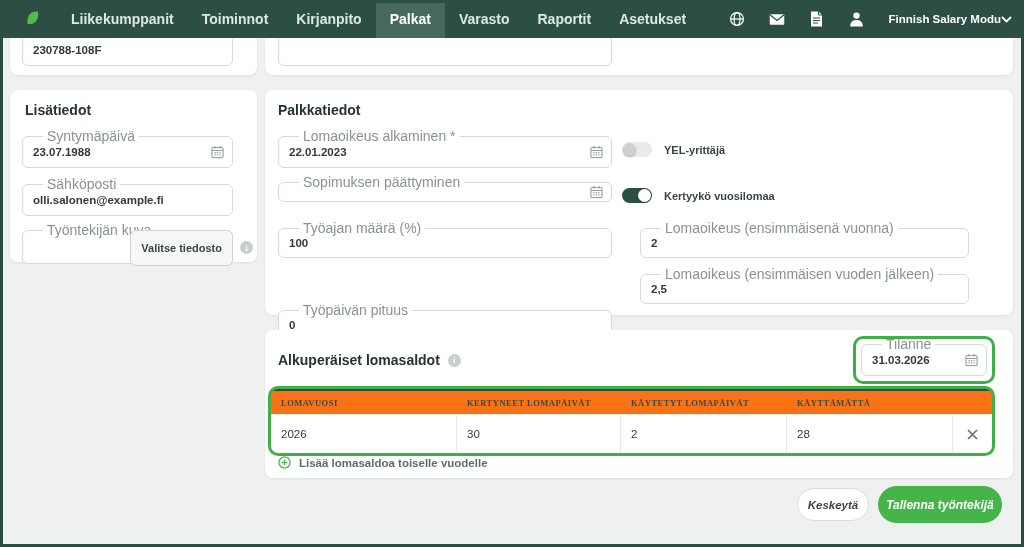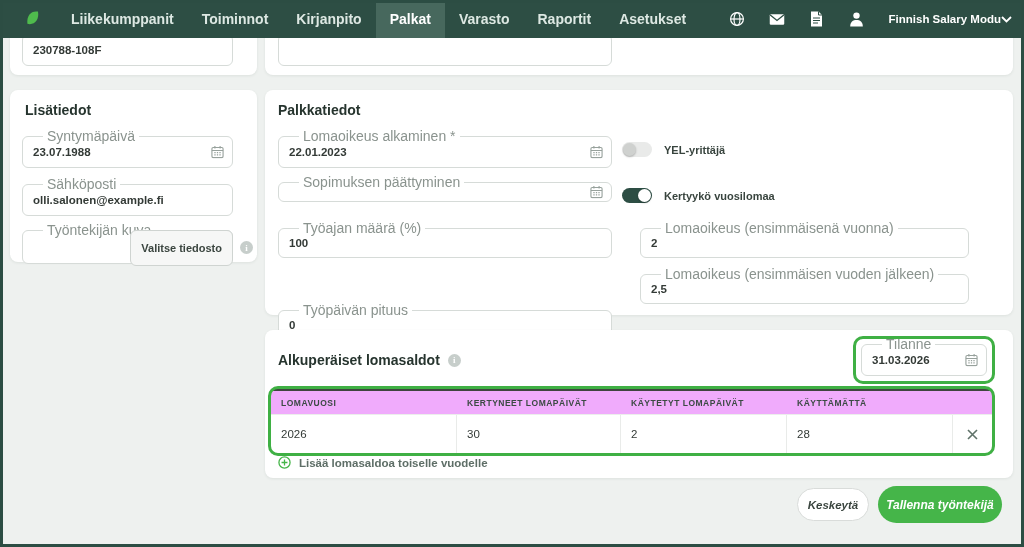--- a/index.html
+++ b/index.html
@@ -49,21 +49,21 @@
   .toggle.on .knob{left:16px;background:#ffffff;}
   .toggle-label{font-size:11px;font-weight:700;color:#38443e;white-space:nowrap;}
 
   
   .hl-box{position:absolute;border:3px solid #3fb044;border-radius:10px;box-sizing:border-box;
           pointer-events:none;z-index:5;}
 
   
   .vac-table{position:absolute;left:6px;top:59px;width:721px;background:#fff;border-top:2px solid #3f453f;}
   .t-head{display:grid;grid-template-columns:186px 164px 166px 166px 1fr;height:23px;align-items:center;
-          background:#f0abfc;}
+          background:#f97316;font-family:Liberation Serif, serif;}
   .t-head .hc{padding-left:10px;font-size:8.5px;font-weight:700;letter-spacing:.5px;color:#3c4a44;
               white-space:nowrap;overflow:hidden;}
   .t-row{display:grid;grid-template-columns:186px 164px 166px 166px 1fr;height:38px;align-items:center;
          border-top:1px solid #eceeec;border-bottom:1px solid #e4e7e5;}
   .t-row .tc{padding-left:10px;font-size:11.5px;font-weight:500;color:#333a36;height:100%;
              display:flex;align-items:center;border-right:1px solid #e9ebe9;}
   .t-row .tc-del{display:flex;align-items:center;justify-content:center;height:100%;cursor:pointer;}
 
   .add-link{position:absolute;left:13px;top:126px;display:flex;align-items:center;gap:8px;cursor:pointer;}
   .add-link span{font-size:11.5px;font-weight:600;color:#5e6e67;}

